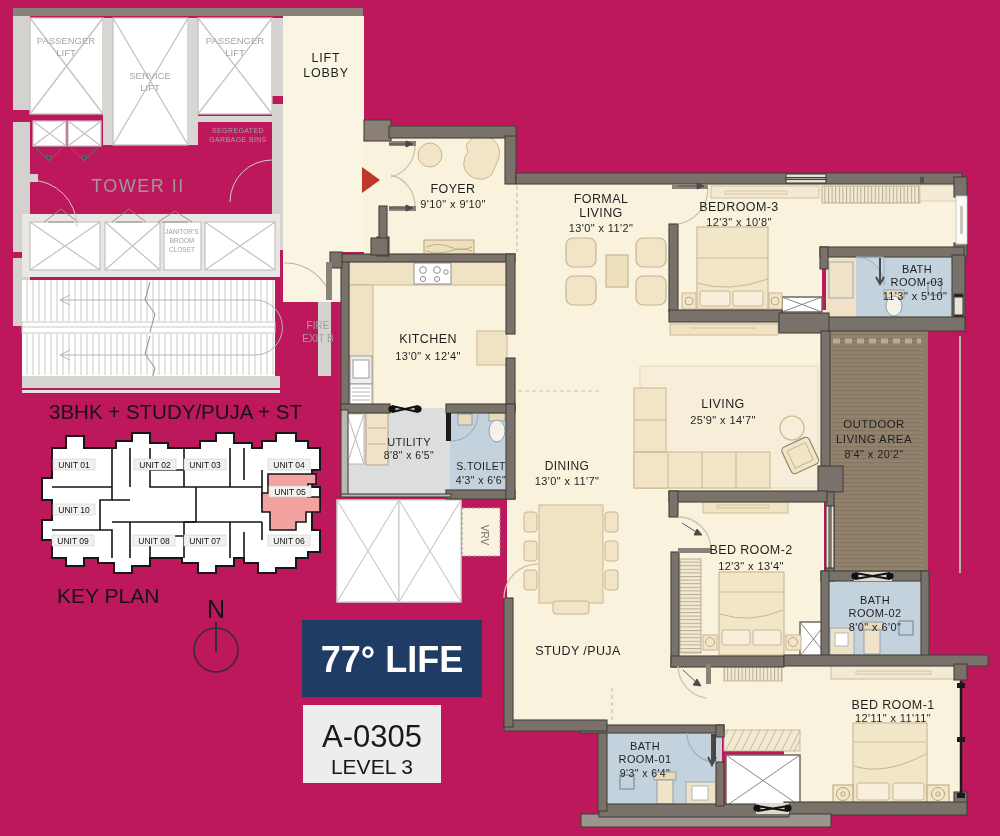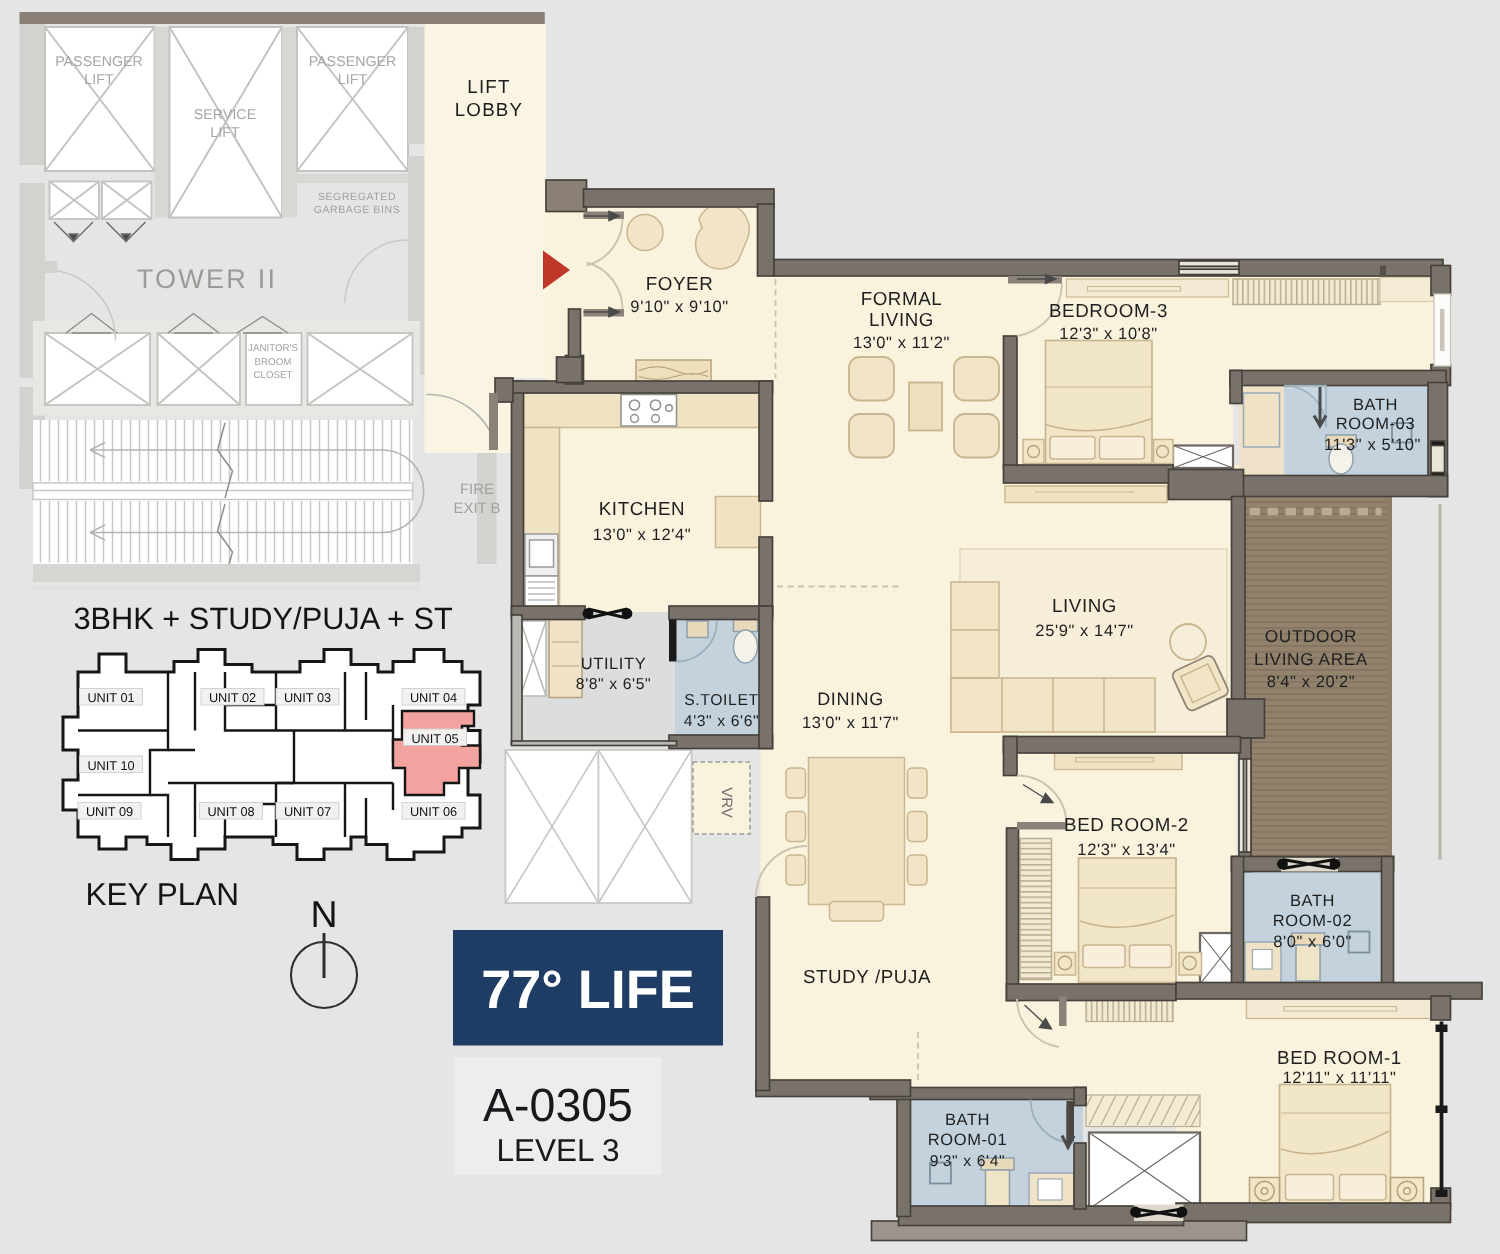--- a/index.html
+++ b/index.html
@@ -1,16 +1,16 @@
 <!DOCTYPE html>
 <html><head>
 <meta charset="utf-8">
 <style>
   html,body{margin:0;padding:0;background:#ffffff;}
-  .wrap{width:1000px;height:836px;position:relative;overflow:hidden;background:#e5e5e5;}
+  .wrap{width:1000px;height:836px;position:relative;overflow:hidden;background:#be185d;}
   svg{position:absolute;top:0;left:0;}
   text{font-family:"Liberation Sans",sans-serif;}
 </style>
 </head>
 <body>
 <div class="wrap">
 <svg width="1000" height="836" viewBox="0 0 1000 836">
 <defs>
   <pattern id="deck" width="4" height="4" patternUnits="userSpaceOnUse">
     <rect width="4" height="4" fill="#93836d"></rect>

